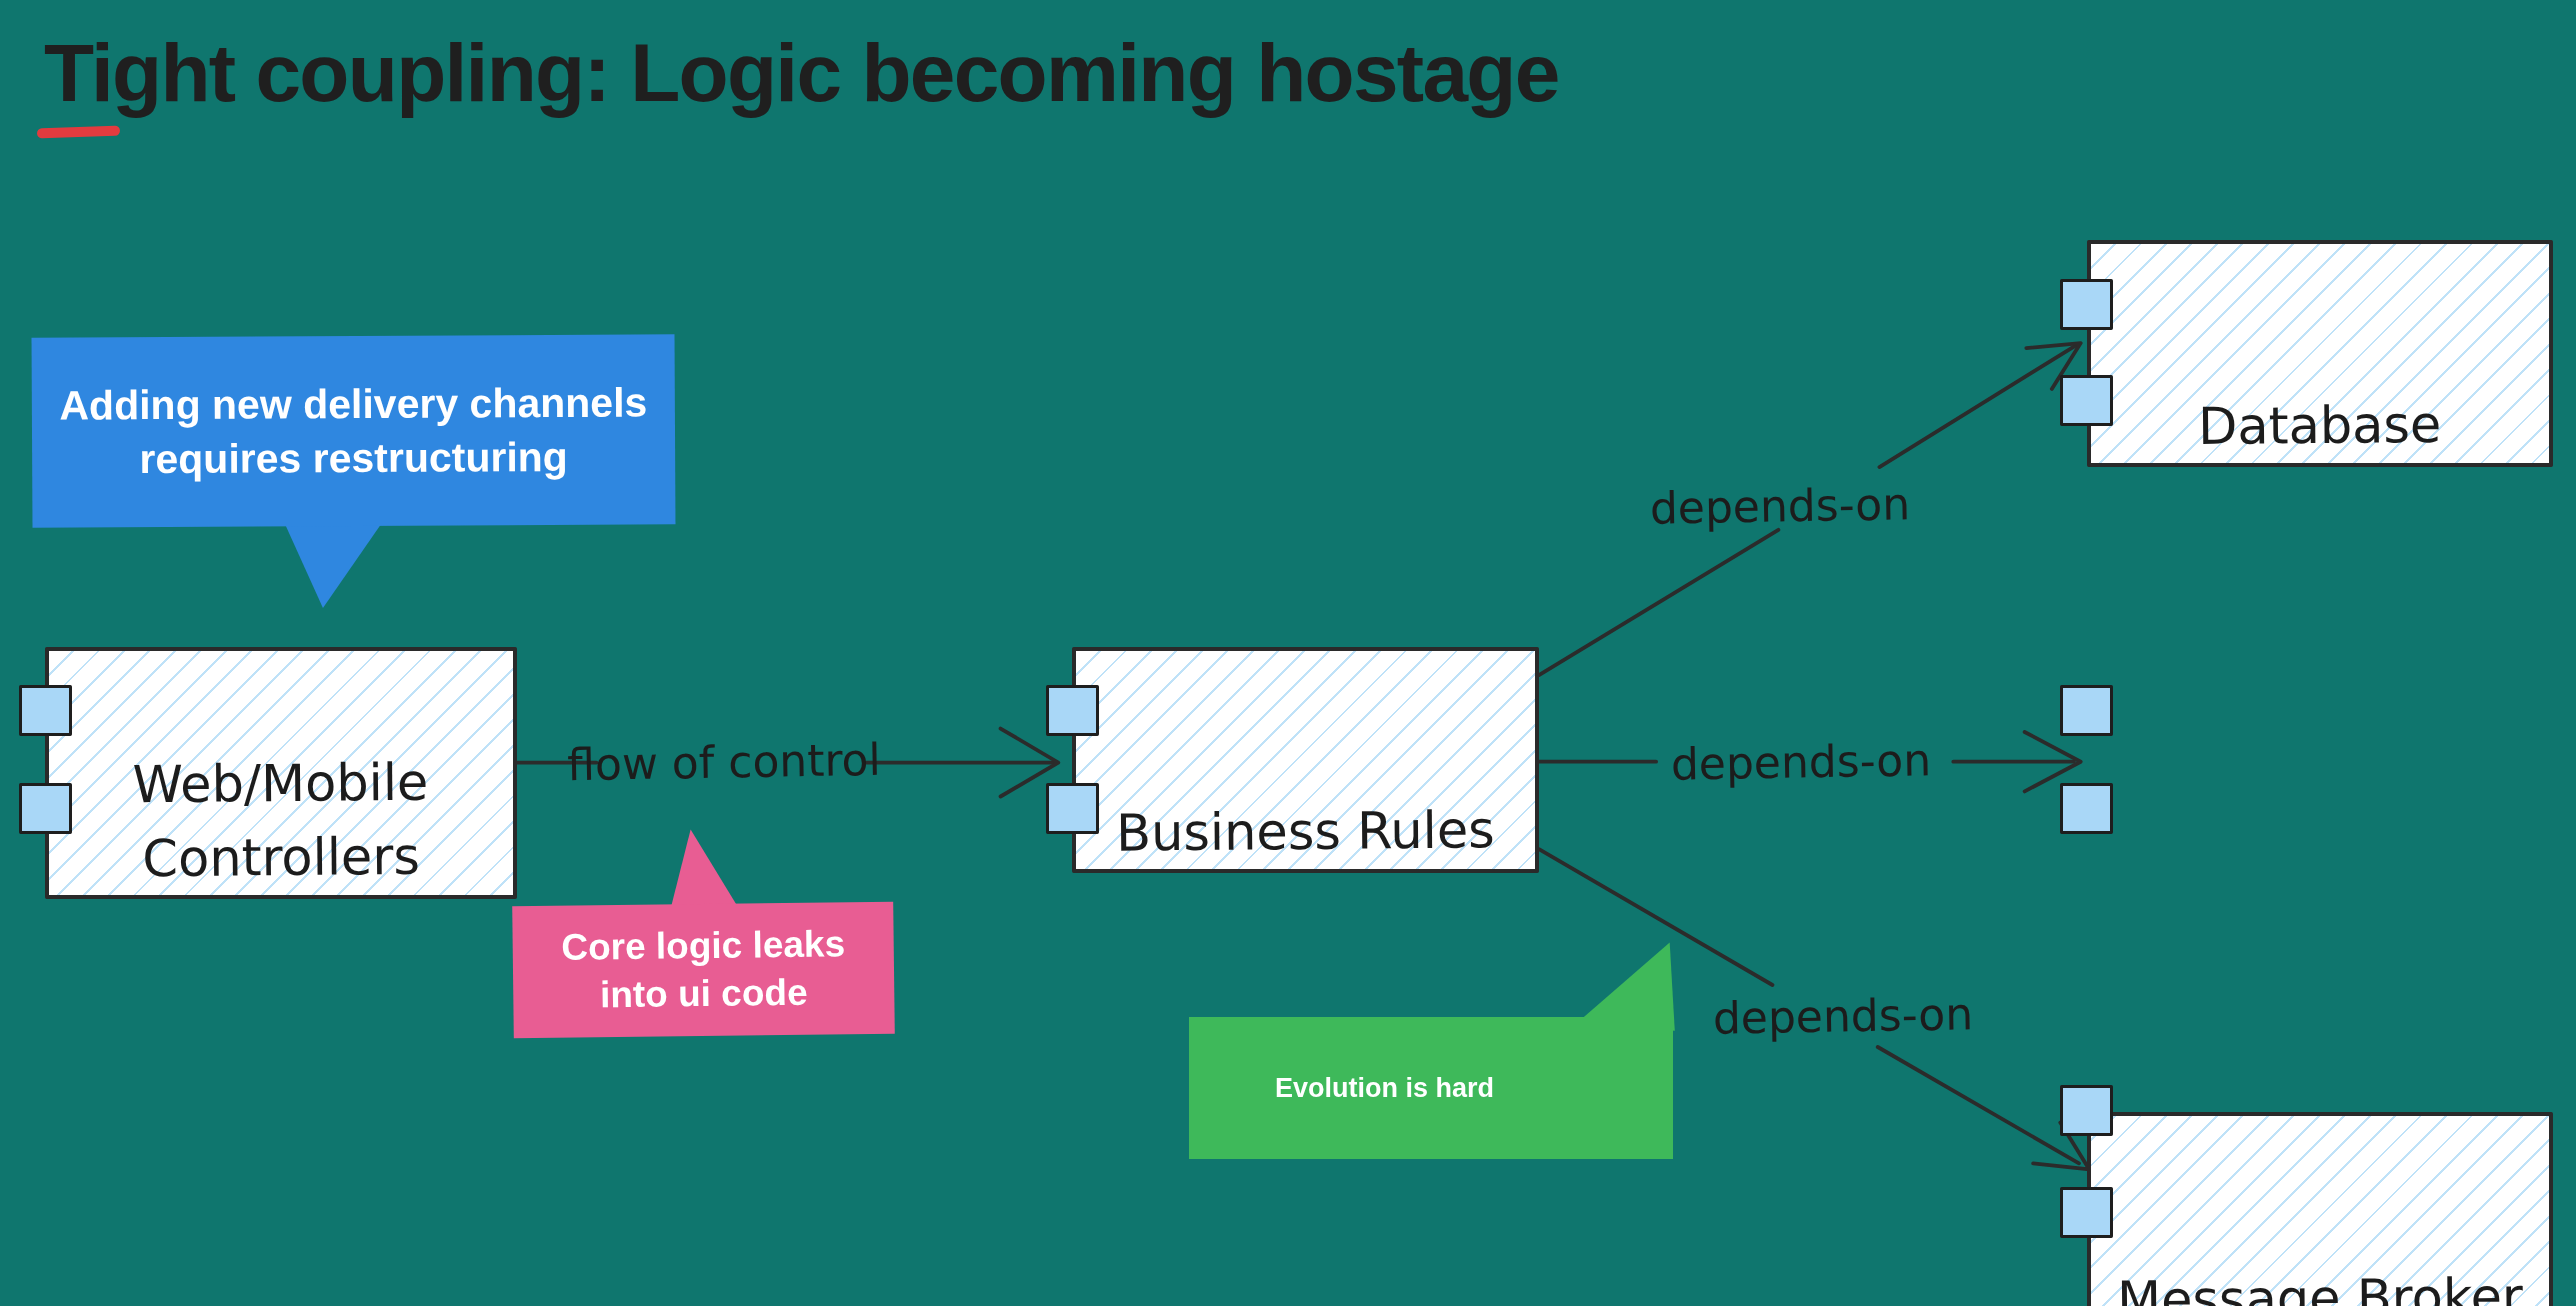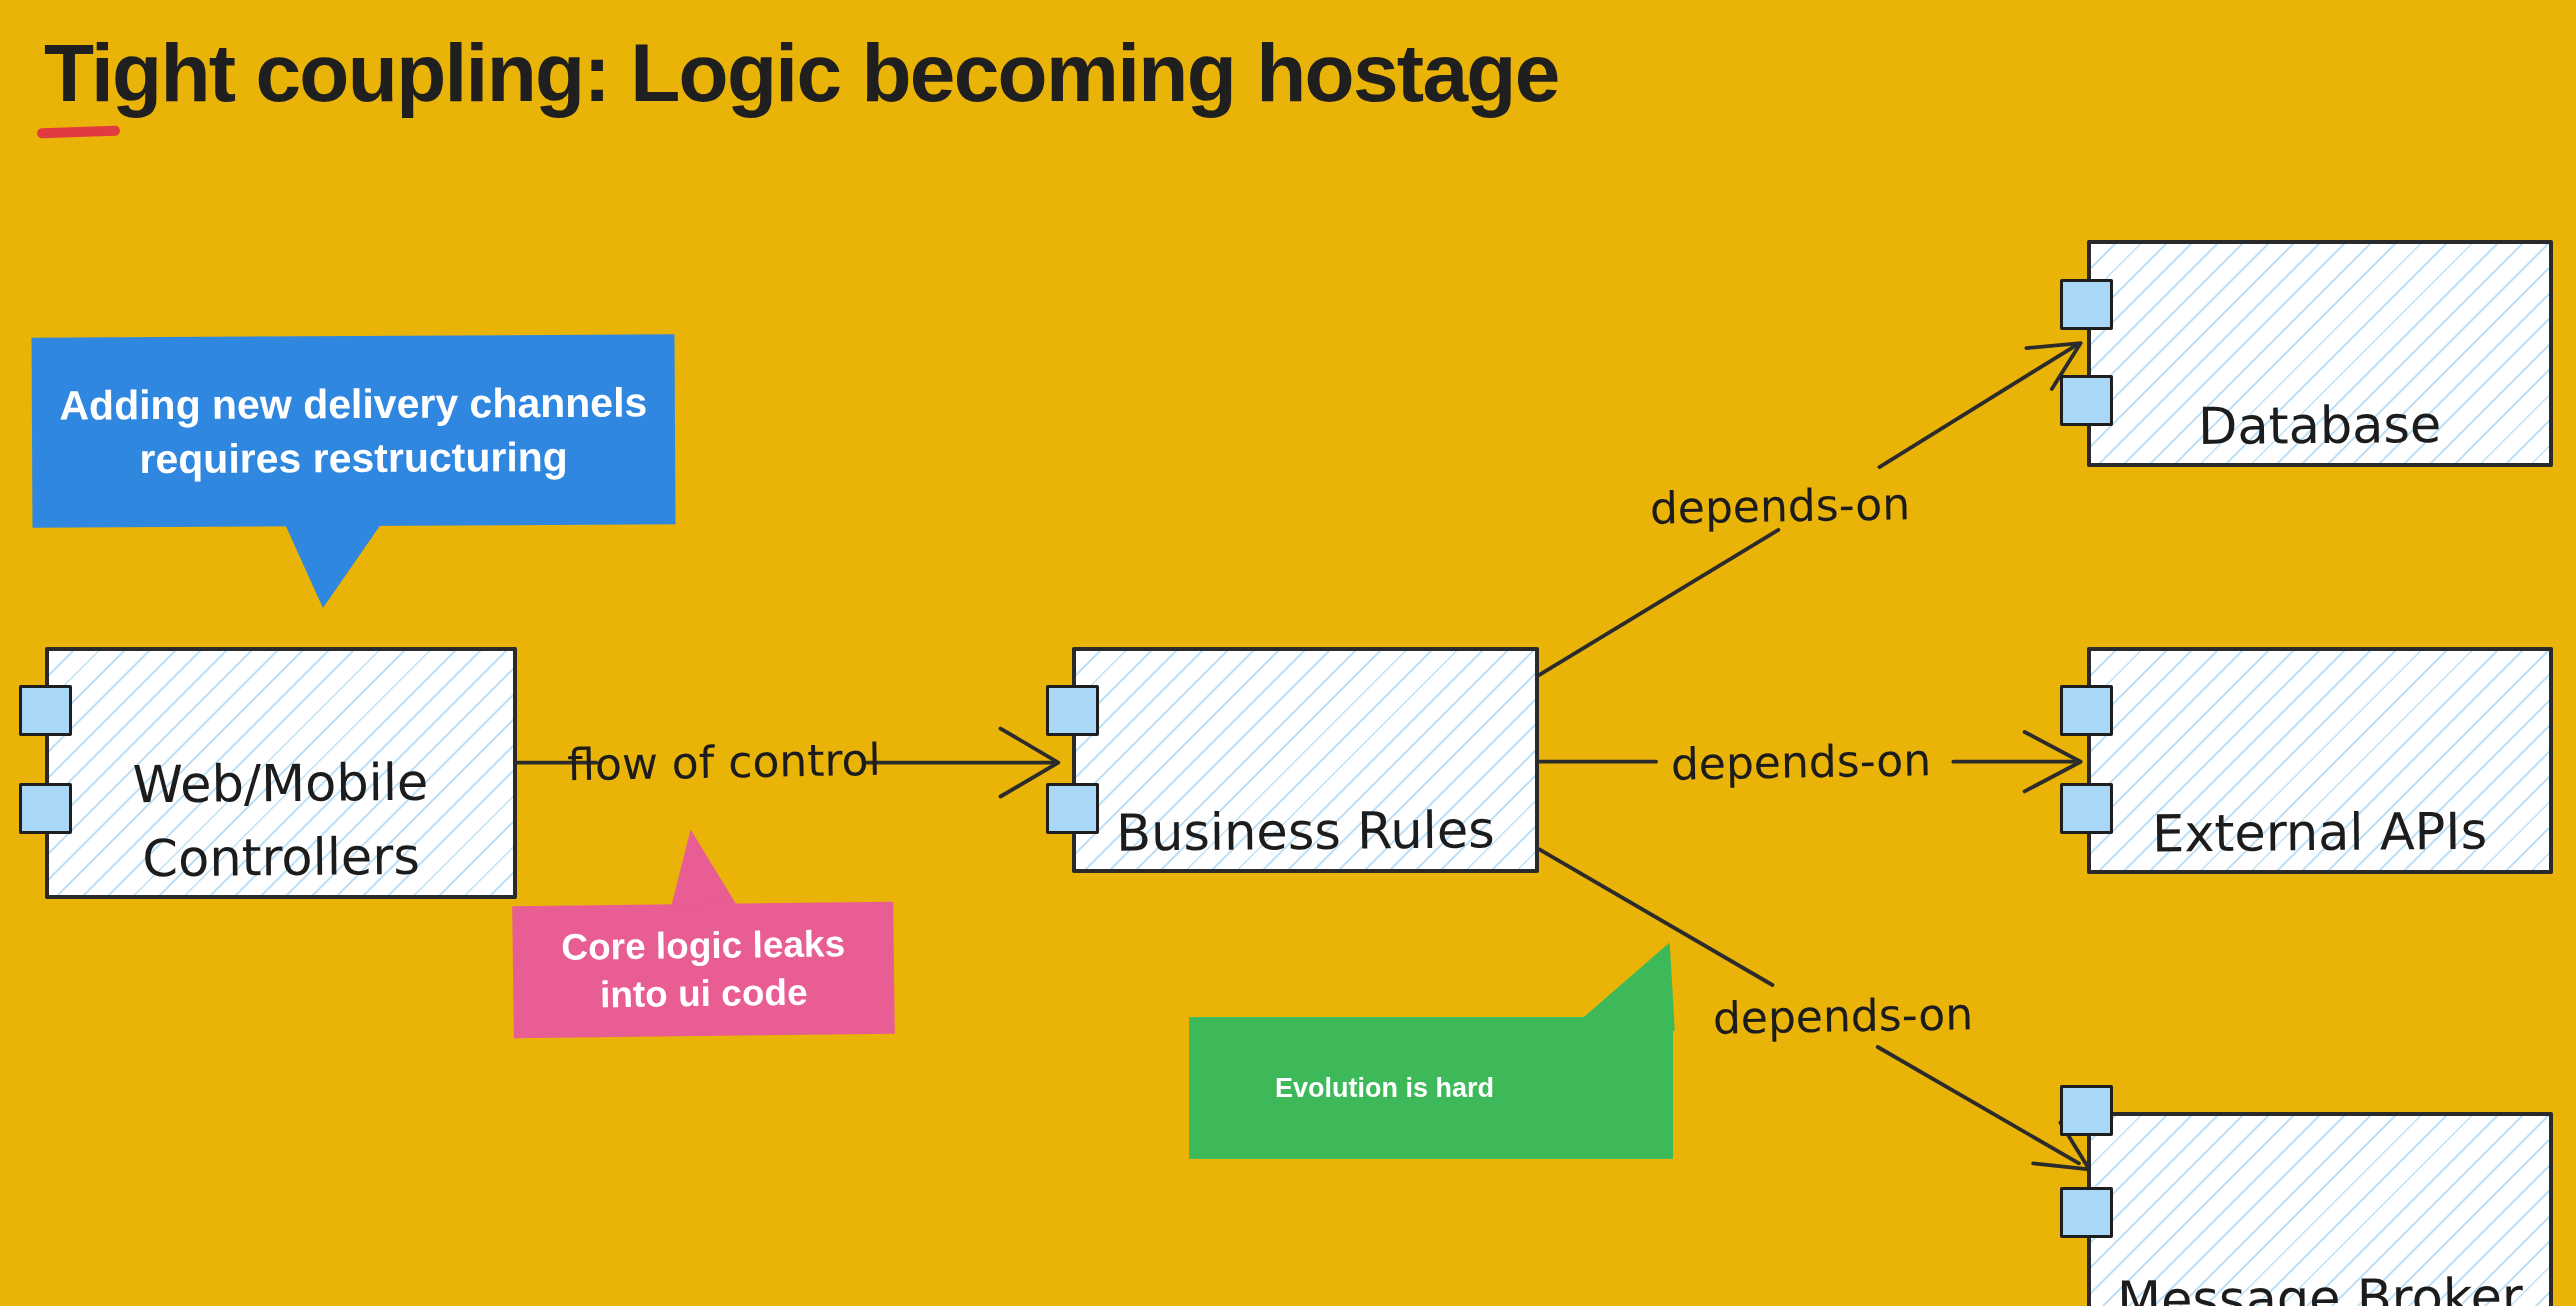--- a/index.html
+++ b/index.html
@@ -13,21 +13,21 @@
     --pink:#e85d93;
     --green:#3eb95a;
     --callout-text:#ffffff;
   }
   *{box-sizing:border-box;margin:0;padding:0;}
   html,body{background:#ffffff;}
   body{font-family:"Liberation Sans",sans-serif;}
   .stage{
     position:relative;
     width:2576px;height:1306px;
-    background:#eab308;
+    background:#0f766e;
     overflow:hidden;
   }
   
   .title{
     position:absolute;left:44px;top:25.5px;
     font-size:82px;font-weight:bold;letter-spacing:-1.7px;
     color:var(--title-color);
     font-family:"Liberation Sans",sans-serif;
     white-space:nowrap;
   }
@@ -153,23 +153,20 @@
   </div>
 
   <div class="component box-br">
     <div class="component-label">Business Rules</div>
   </div>
 
   <div class="component box-db">
     <div class="component-label">Database</div>
   </div>
 
-  <div class="component box-api">
-    <div class="component-label">External APIs</div>
-  </div>
 
   <div class="component box-mb">
     <div class="component-label">Message Broker</div>
   </div>
 
   <div class="port" style="left:18.7px;top:685px"></div>
   <div class="port" style="left:18.7px;top:783px"></div>
   <div class="port" style="left:1046px;top:685px"></div>
   <div class="port" style="left:1046px;top:783px"></div>
   <div class="port" style="left:2060px;top:279px"></div>

